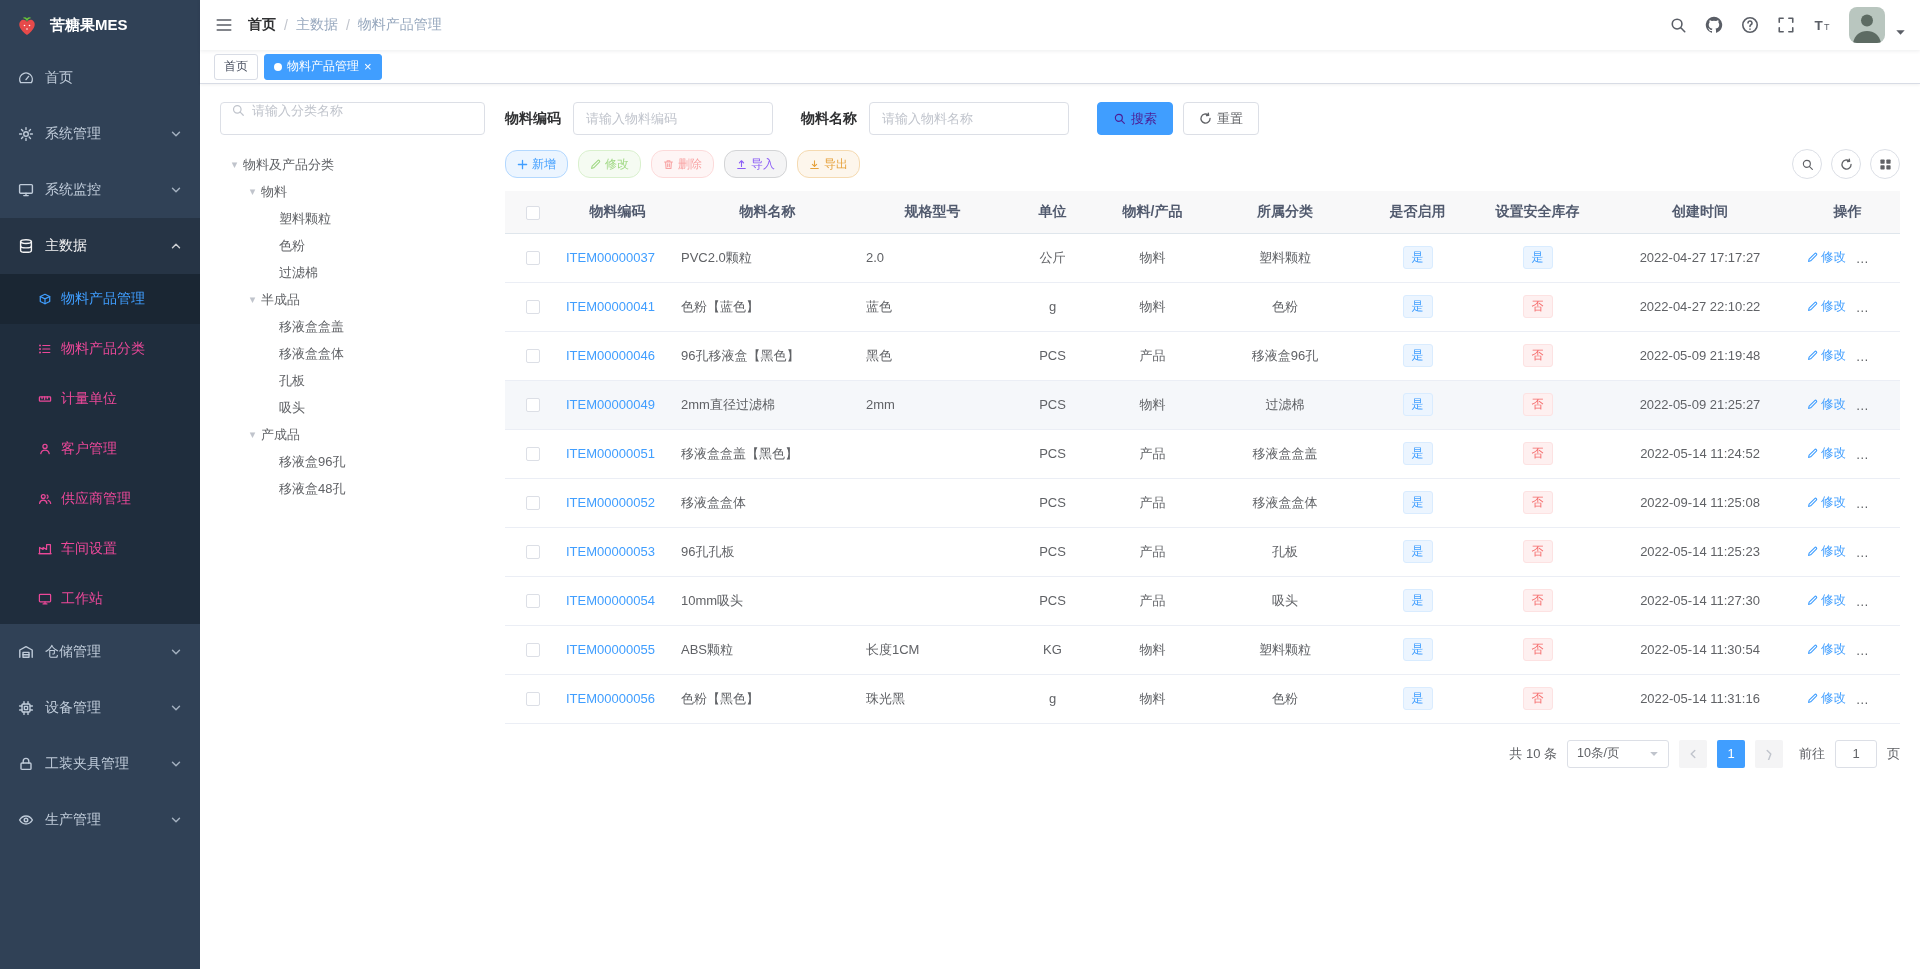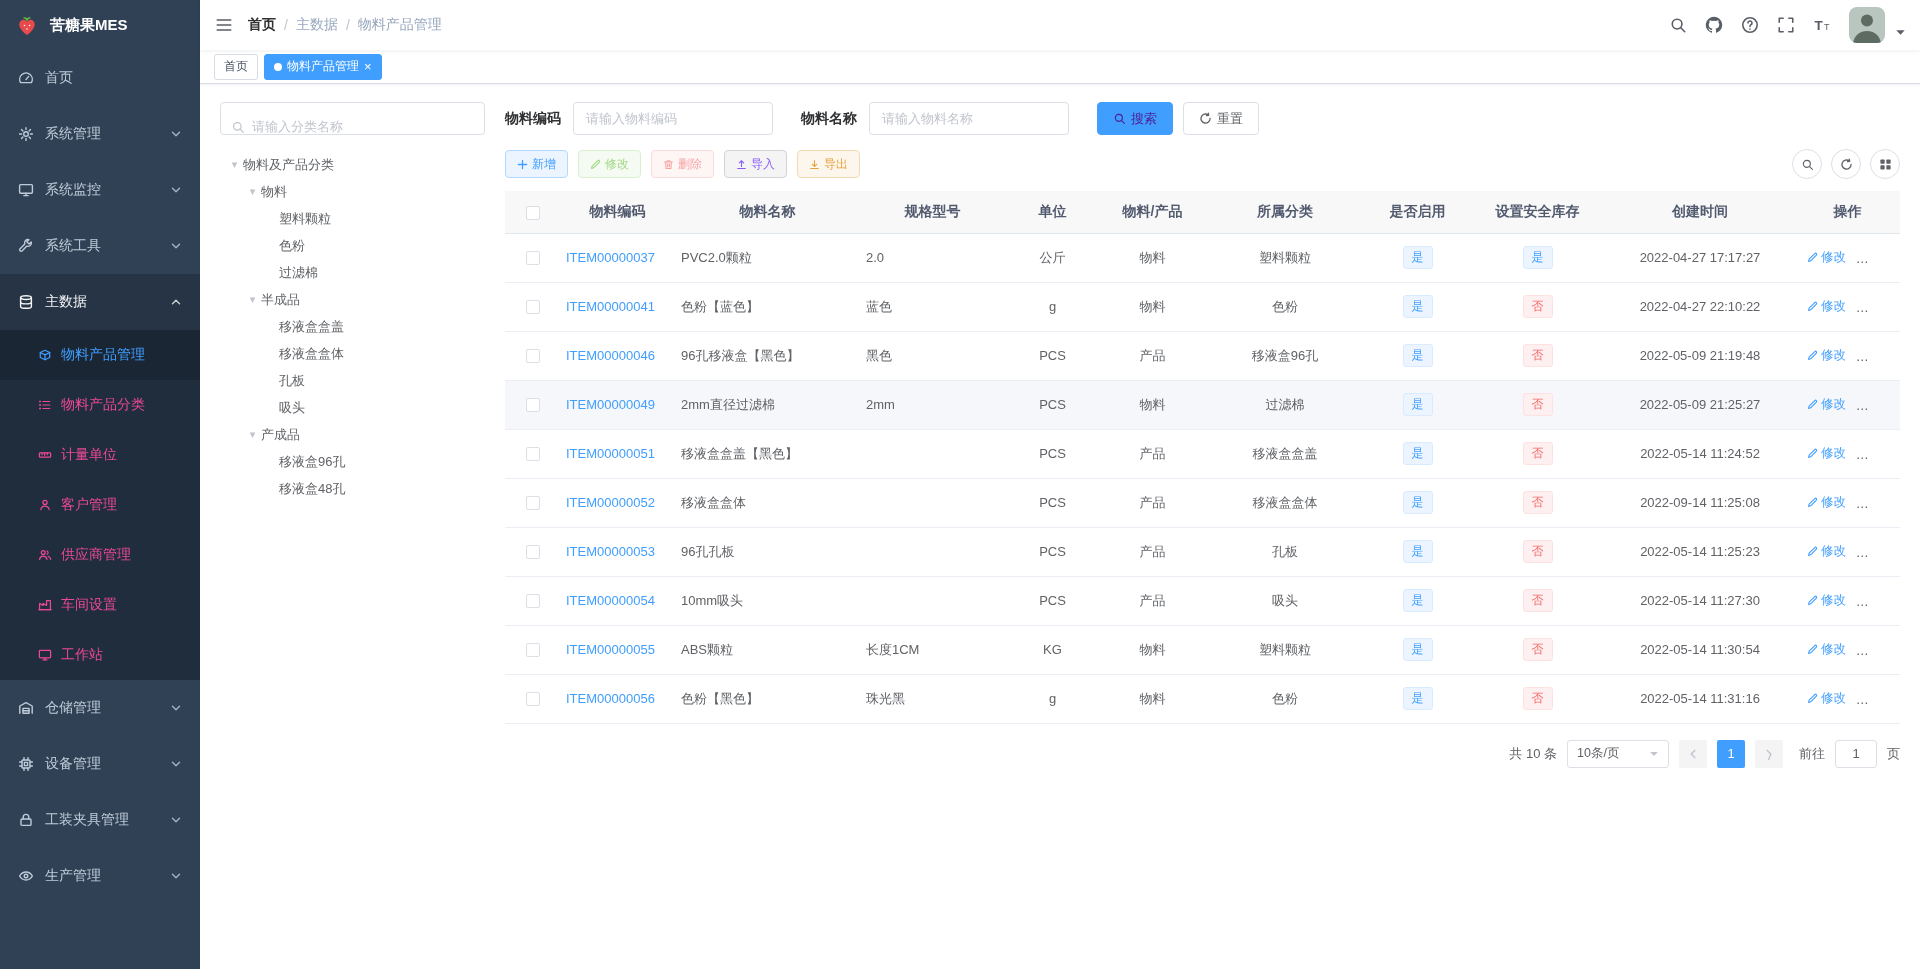--- a/index.html
+++ b/index.html
@@ -41,42 +41,42 @@
   .tags-view{height:34px;display:flex;align-items:center;gap:6px;padding:0 14px;background:#fff;border-bottom:1px solid #d8dce5;box-shadow:0 1px 3px rgba(0,0,0,.06);position:relative;z-index:2}
   .tag{height:26px;display:inline-flex;align-items:center;gap:5px;padding:0 9px;border:1px solid #d8dce5;background:#fff;color:#495060;font-size:12px;border-radius:3px;cursor:pointer;white-space:nowrap}
   .tag.active{background:#409eff;border-color:#409eff;color:#fff}
   .tag-dot{width:8px;height:8px;border-radius:50%;background:#fff;display:inline-block}
   .tag-close{font-size:13px;line-height:1;display:inline-flex;cursor:pointer}
 
   .content{flex:1;display:flex;gap:20px;padding:18px 20px;background:#fff;overflow:hidden}
 
   
   .left-panel{width:265px;flex-shrink:0}
-  .tree-search{display:flex;align-items:flex-end;height:33px;border:1px solid #dcdfe6;border-radius:4px;padding:0 10px;color:#c0c4cc}
+  .tree-search{display:flex;align-items:flex-start;height:33px;border:1px solid #dcdfe6;border-radius:4px;padding:0 10px;color:#c0c4cc}
   .tree-search .ts-icon{font-size:14px;display:inline-flex;color:#c0c4cc}
   .tree-search input{border:none;outline:none;flex:1;margin-left:7px;font-size:13px;color:#606266;font-family:inherit}
   .tree-search input::placeholder{color:#c0c4cc}
   .tree{margin-top:16px}
   .tree-node{display:flex;align-items:center;height:27px;font-size:13px;color:#606266;cursor:pointer;border-radius:3px;white-space:nowrap}
   .tree-caret{width:17px;font-size:11px;color:#c0c4cc;text-align:center;flex-shrink:0}
 
   
   .right-panel{flex:1;min-width:0;display:flex;flex-direction:column}
   .filter-row{display:flex;align-items:center}
   .filter-row label{font-size:14px;font-weight:700;color:#303133;margin-right:12px;white-space:nowrap}
   .el-input{width:200px;height:33px;border:1px solid #dcdfe6;border-radius:4px;padding:0 12px;font-size:13px;color:#606266;outline:none;margin-right:28px;font-family:inherit}
   .el-input::placeholder{color:#c0c4cc}
   .btn{height:33px;display:inline-flex;align-items:center;gap:5px;padding:0 15px;border-radius:4px;font-size:13px;cursor:pointer;border:1px solid #dcdfe6;background:#fff;color:#606266;font-family:inherit}
   .btn .bi{font-size:13px;display:inline-flex}
   .btn-primary{background:#409eff;border-color:#409eff;color:#4c1d95}
   .btn + .btn{margin-left:10px}
 
   .toolbar{display:flex;align-items:center;justify-content:space-between;margin-top:14px}
   .toolbar-left{display:flex;align-items:center;gap:10px}
-  .mini{height:28px;display:inline-flex;align-items:center;gap:4px;padding:0 11px;border-radius:4px;font-size:12px;cursor:pointer;border:1px solid;font-family:inherit}
+  .mini{height:28px;display:inline-flex;align-items:center;gap:4px;padding:0 11px;border-radius:12px;font-size:12px;cursor:pointer;border:1px solid;font-family:inherit}
   .mini .bi{font-size:11px;display:inline-flex}
   .plain-primary{color:#409eff;background:#ecf5ff;border-color:#b3d8ff}
   .plain-success{color:#67c23a;background:#f0f9eb;border-color:#c2e7b0}
   .plain-danger{color:#f56c6c;background:#fef0f0;border-color:#fbc4c4}
   .plain-info{color:#8b5cf6;background:#f4f4f5;border-color:#d3d4d6}
   .plain-warning{color:#e6a23c;background:#fdf6ec;border-color:#f5dab1}
   .is-disabled{opacity:.62;cursor:not-allowed}
   .toolbar-right{display:flex;align-items:center;gap:9px}
   .circle-btn{width:30px;height:30px;border-radius:50%;border:1px solid #dcdfe6;background:#fff;color:#606266;display:inline-flex;align-items:center;justify-content:center;font-size:13px;cursor:pointer}
 
@@ -148,33 +148,20 @@
           </span>
   </div>
         <div class="menu-item">
     <span class="mi-icon">
             <svg viewBox="0 0 16 16" stroke="currentColor" fill="none" stroke-width="1.4" stroke-linecap="round" stroke-linejoin="round" width="1em" height="1em">
               <rect x="1.6" y="2.6" width="12.8" height="8.6" rx="1"></rect>
               <path d="M5.8 13.6h4.4M8 11.2v2.4"></path>
             </svg>
           </span>
     <span class="mi-label">系统监控</span>
-    <span class="mi-arrow">
-            <svg viewBox="0 0 12 12" stroke="currentColor" fill="none" stroke-width="1.4" stroke-linecap="round" stroke-linejoin="round" width="1em" height="1em">
-              <path d="M2.5 4.2 6 7.8l3.5-3.6"></path>
-            </svg>
-          </span>
-  </div>
-        <div class="menu-item">
-    <span class="mi-icon">
-            <svg viewBox="0 0 16 16" stroke="currentColor" fill="none" stroke-width="1.4" stroke-linecap="round" stroke-linejoin="round" width="1em" height="1em">
-              <path d="M13.4 5.1a3.3 3.3 0 0 1-4.5 3L4 13a1.5 1.5 0 0 1-2.1-2.1L6.8 6a3.3 3.3 0 0 1 4.1-4.3L8.8 3.8l2.3 2.3 2.1-2.1c.1.3.2.7.2 1.1z"></path>
-            </svg>
-          </span>
-    <span class="mi-label">系统工具</span>
     <span class="mi-arrow">
             <svg viewBox="0 0 12 12" stroke="currentColor" fill="none" stroke-width="1.4" stroke-linecap="round" stroke-linejoin="round" width="1em" height="1em">
               <path d="M2.5 4.2 6 7.8l3.5-3.6"></path>
             </svg>
           </span>
   </div>
         <div class="menu-item expanded">
     <span class="mi-icon">
             <svg viewBox="0 0 16 16" stroke="currentColor" fill="none" stroke-width="1.4" stroke-linecap="round" stroke-linejoin="round" width="1em" height="1em">
               <ellipse cx="8" cy="3.6" rx="5.4" ry="1.9"></ellipse>

